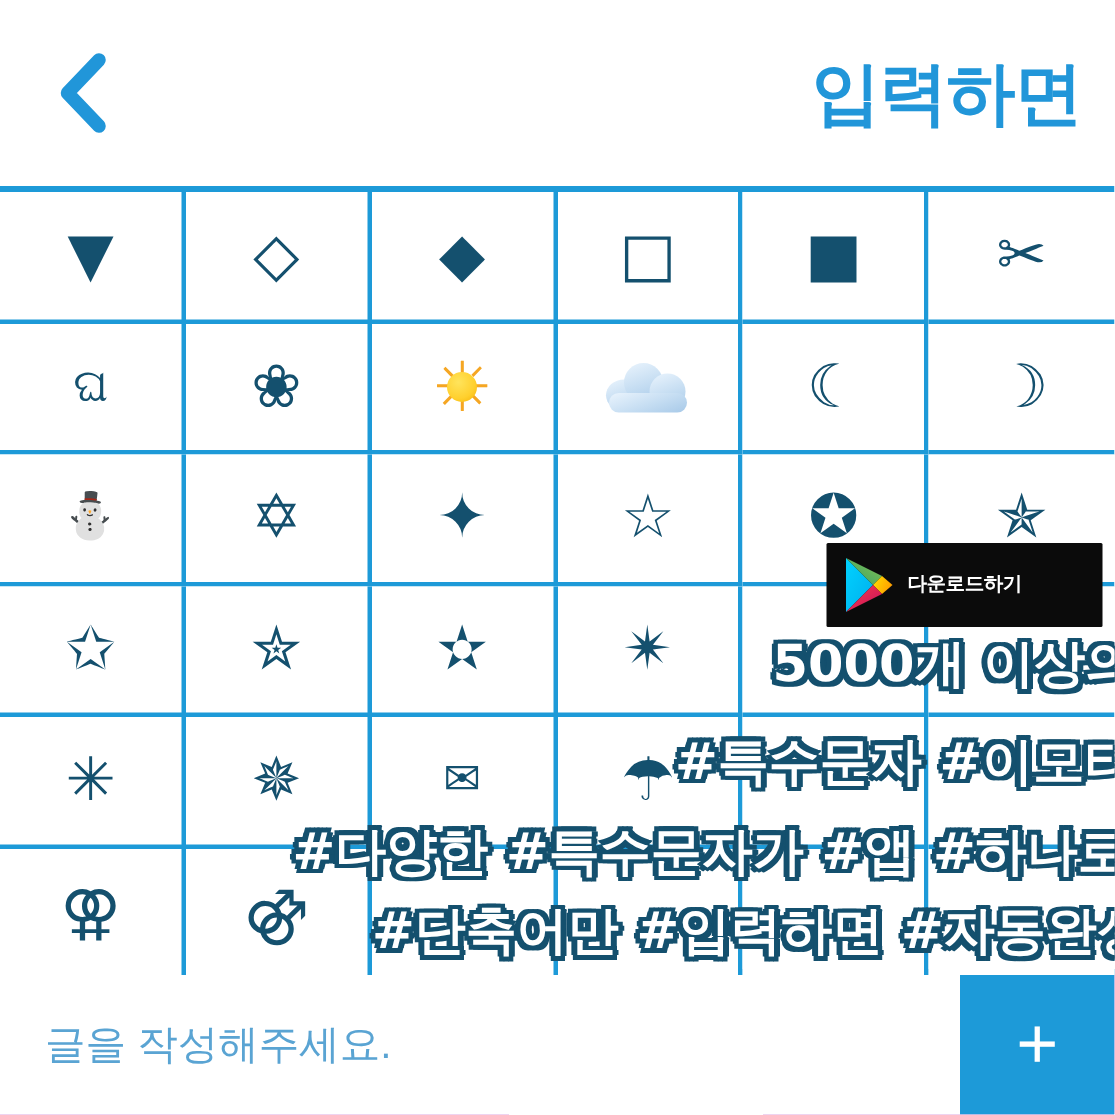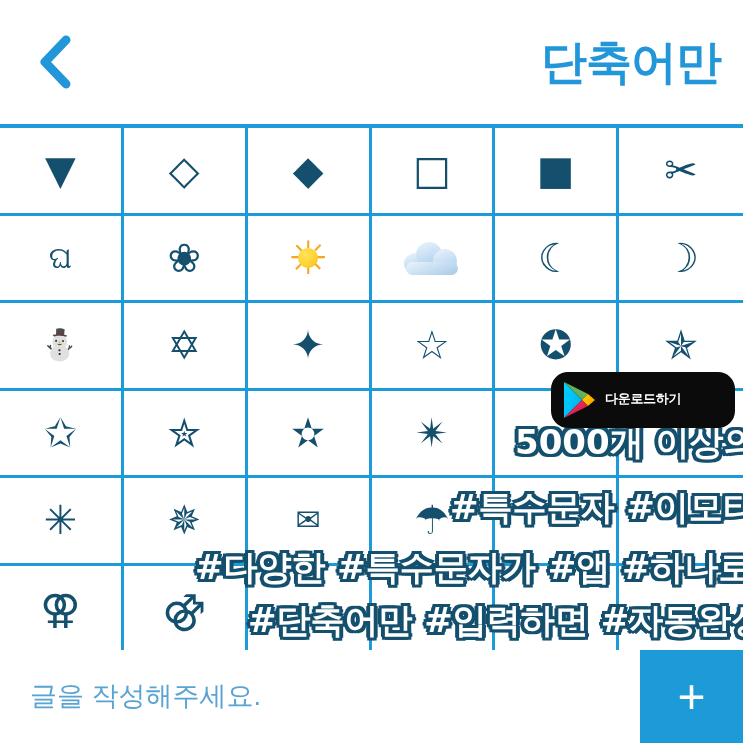--- a/index.html
+++ b/index.html
@@ -110,25 +110,25 @@
   }
   .cloud-ico .b1 { left: 0;  top: 12px; width: 24px; height: 21px; }
   .cloud-ico .b2 { left: 12px; top: 1px;  width: 26px; height: 26px; }
   .cloud-ico .b3 { left: 29px; top: 8px;  width: 24px; height: 24px; }
   .cloud-ico .b4 { left: 2px;  top: 21px; width: 52px; height: 13px; border-radius: 9px; }
 
   
   #gplay-badge {
     position: absolute;
     left: 551px;
-    top: 372px;
+    top: 362px;
     width: 184px;
     height: 56px;
     background: #0b0b0b;
-    border-radius: 17px;
+    border-radius: 1px;
     display: flex;
     align-items: center;
     padding: 0 10px 0 11px;
     box-sizing: border-box;
     cursor: pointer;
     z-index: 6;
   }
   #gplay-tri {
     width: 34px; height: 38px;
     position: relative;
@@ -216,21 +216,21 @@
 <body>
 
 <div id="header">
   <div id="back-btn">
     <span>
       <svg width="36" height="56" viewBox="0 0 36 56" aria-hidden="true">
         <polyline points="28,6 7,28 28,50" fill="none" stroke="#2196d9" stroke-width="9" stroke-linecap="round" stroke-linejoin="round"></polyline>
       </svg>
     </span>
   </div>
-  <div id="page-title">단축어만</div>
+  <div id="page-title">입력하면</div>
 </div>
 
 <div id="symbol-grid">
     <div class="cell">
       <span class="glyph">▼</span>
     </div>
     <div class="cell">
       <span class="glyph">◇</span>
     </div>
     <div class="cell">

